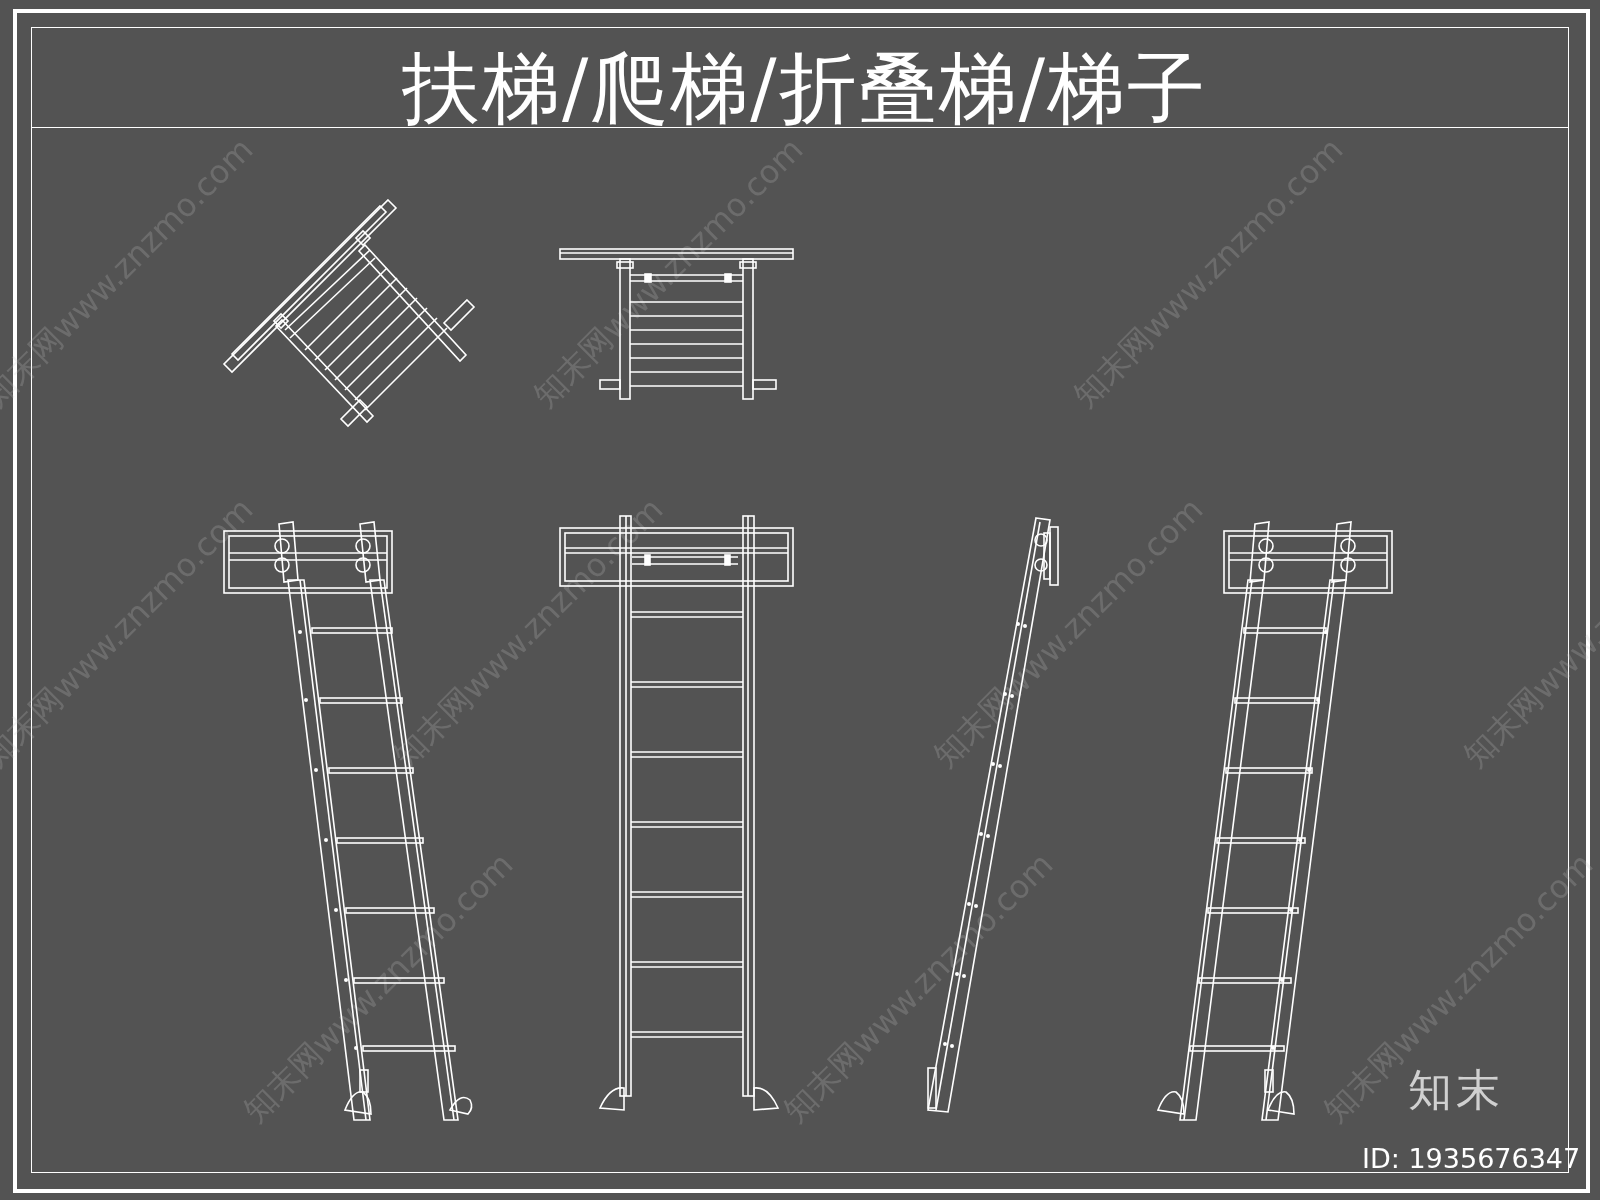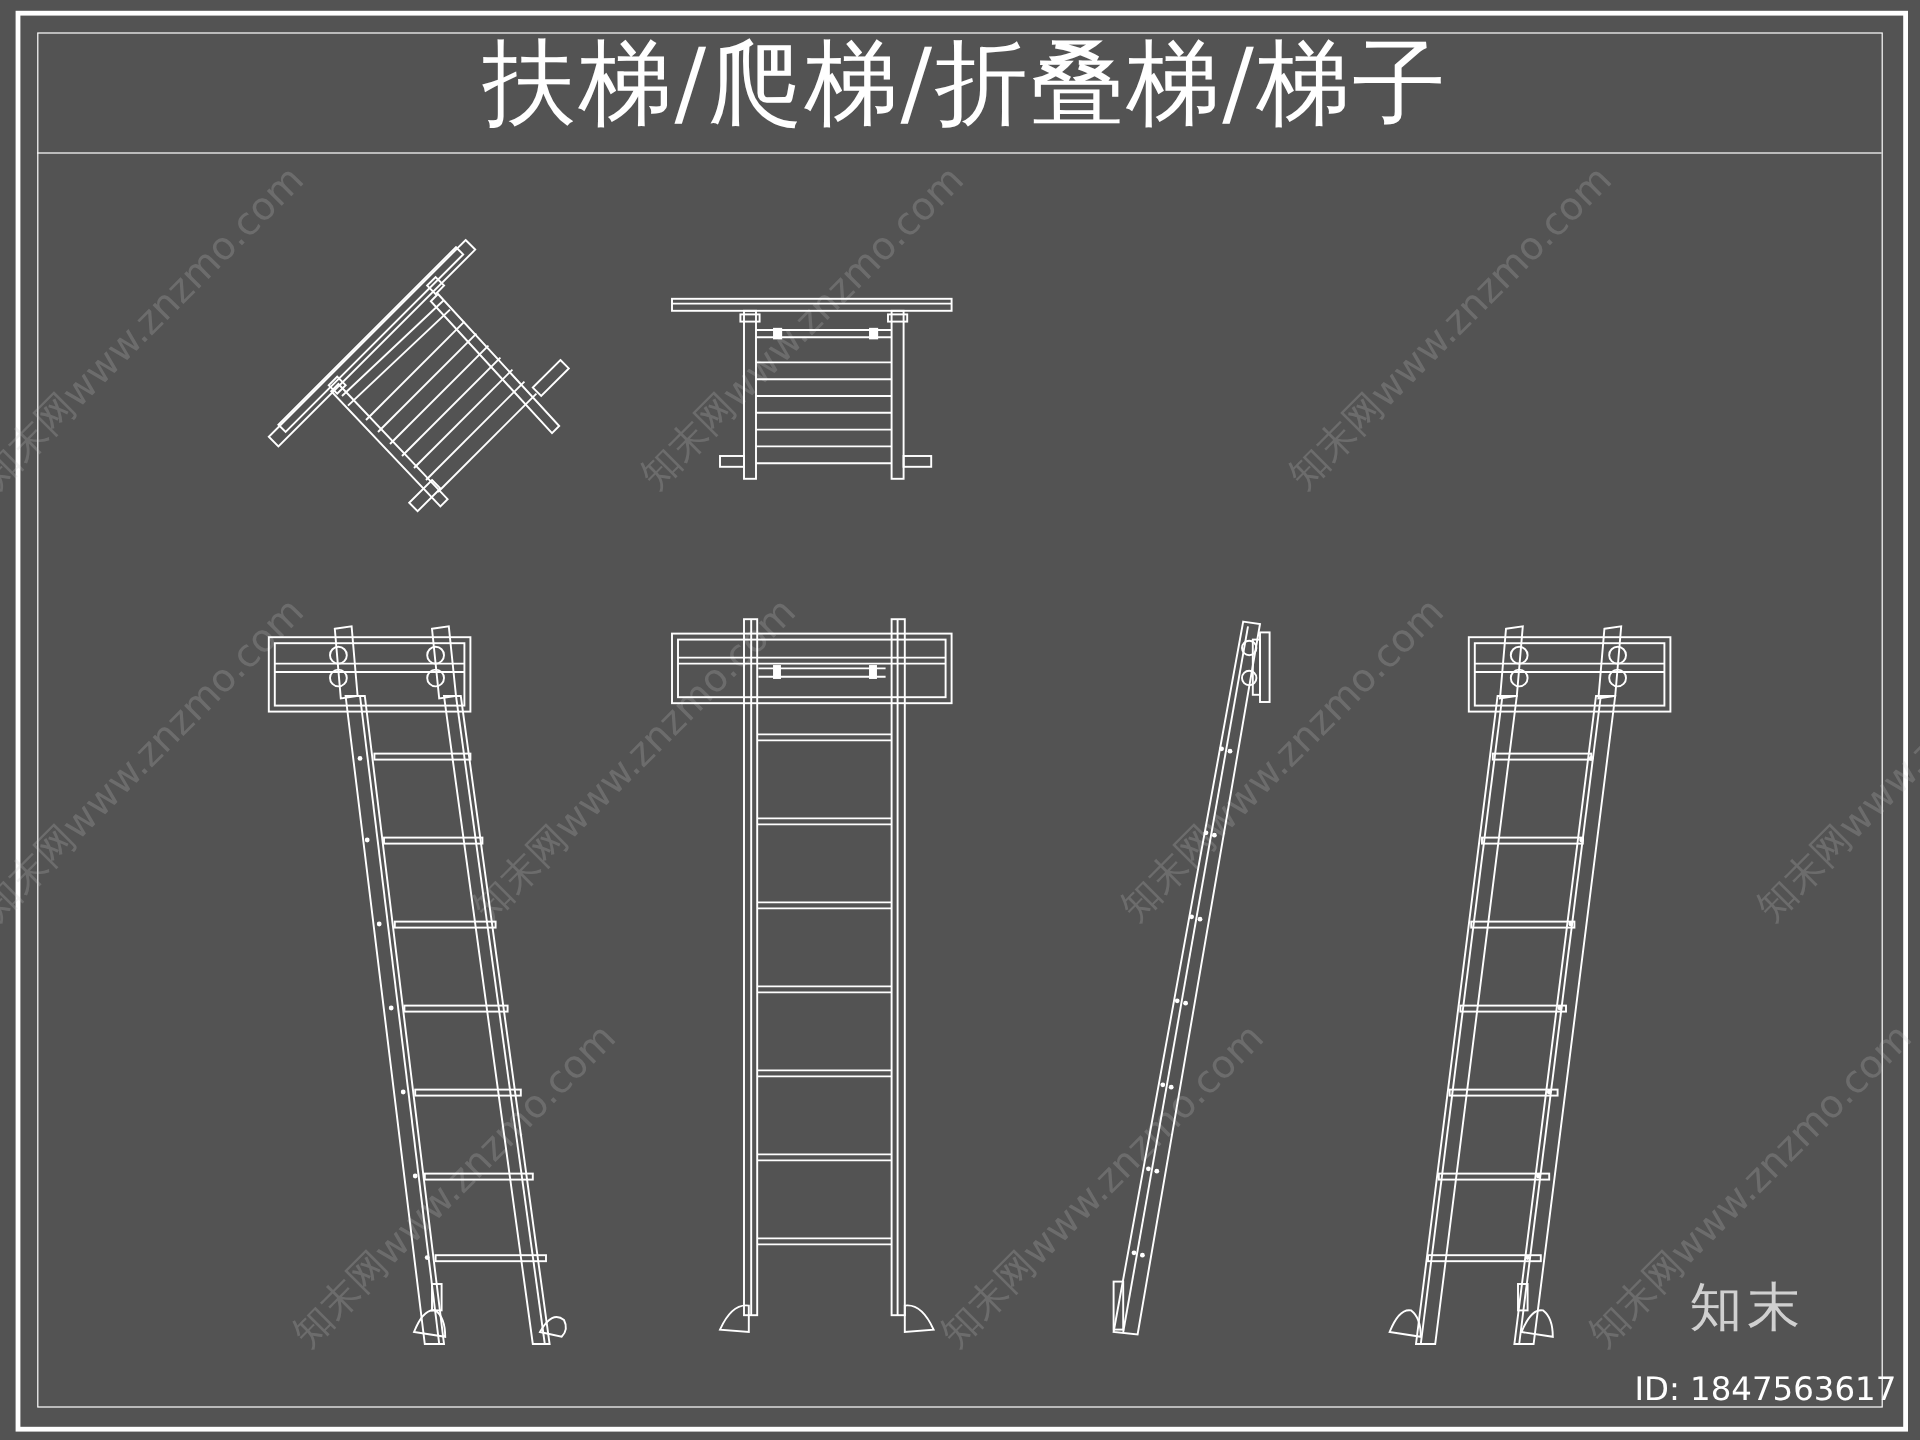--- a/index.html
+++ b/index.html
@@ -1,19 +1,19 @@
 <!DOCTYPE html>
 <html><head>
 <meta charset="utf-8">
 <style>
   html, body { margin: 0; padding: 0; }
   body { width: 1600px; height: 1200px; background: #535353; position: relative; overflow: hidden; font-family: "DejaVu Sans", sans-serif; }
   .outer-border { position: absolute; left: 13px; top: 9px; width: 1569px; height: 1176px; border: 4px solid #ffffff; box-sizing: content-box; }
   .inner-frame { position: absolute; left: 31px; top: 27px; width: 1536px; height: 1144px; border: 1.5px solid #ffffff; }
-  .title-bar { position: absolute; left: 31px; top: 27px; width: 1537px; height: 100px; border-bottom: 1.5px solid #ffffff; display: flex; align-items: flex-start; justify-content: center; }
+  .title-bar { position: absolute; left: 31px; top: 27px; width: 1537px; height: 100px; border-bottom: 1.5px solid #ffffff; display: flex; align-items: flex-end; justify-content: center; }
   .title-text { color: #ffffff; font-family: "DejaVu Serif", serif; font-size: 78px; letter-spacing: 2px; line-height: 1; margin-left: 10px; margin-top: 4px; }
   svg.drawing { position: absolute; left: 0; top: 0; width: 1600px; height: 1200px; }
   .watermark { position: absolute; color: rgba(200,200,200,0.22); font-family: "DejaVu Sans", sans-serif; font-size: 32px; white-space: nowrap; transform-origin: left center; transform: rotate(-45deg); pointer-events: none; }
   .brand-logo { position: absolute; left: 1408px; top: 1068px; color: #d0d0d0; font-family: "DejaVu Sans", sans-serif; font-size: 44px; letter-spacing: 4px; line-height: 1; }
   .id-label { position: absolute; left: 1362px; top: 1145px; color: #ffffff; font-family: "DejaVu Sans", sans-serif; font-size: 27px; line-height: 1; white-space: nowrap; }
 </style>
 </head>
 <body>
 
 <div class="outer-border"></div>
@@ -209,13 +209,13 @@
         <circle cx="1282" cy="980" r="2"></circle>
       <circle cx="1273" cy="1048" r="2"></circle>
     </g>
     <path d="M1158 1110 q8 -20 18 -18 q8 6 8 22 z"></path>
     <path d="M1268 1110 q8 -20 18 -18 q8 6 8 22 z"></path>
     <rect x="1265" y="1070" width="8" height="22"></rect>
   </g>
 </svg>
 
 <div class="brand-logo">知末</div>
-<div class="id-label">ID: 1847563617</div>
+<div class="id-label">ID: 1935676347</div>
 
 </body></html>

